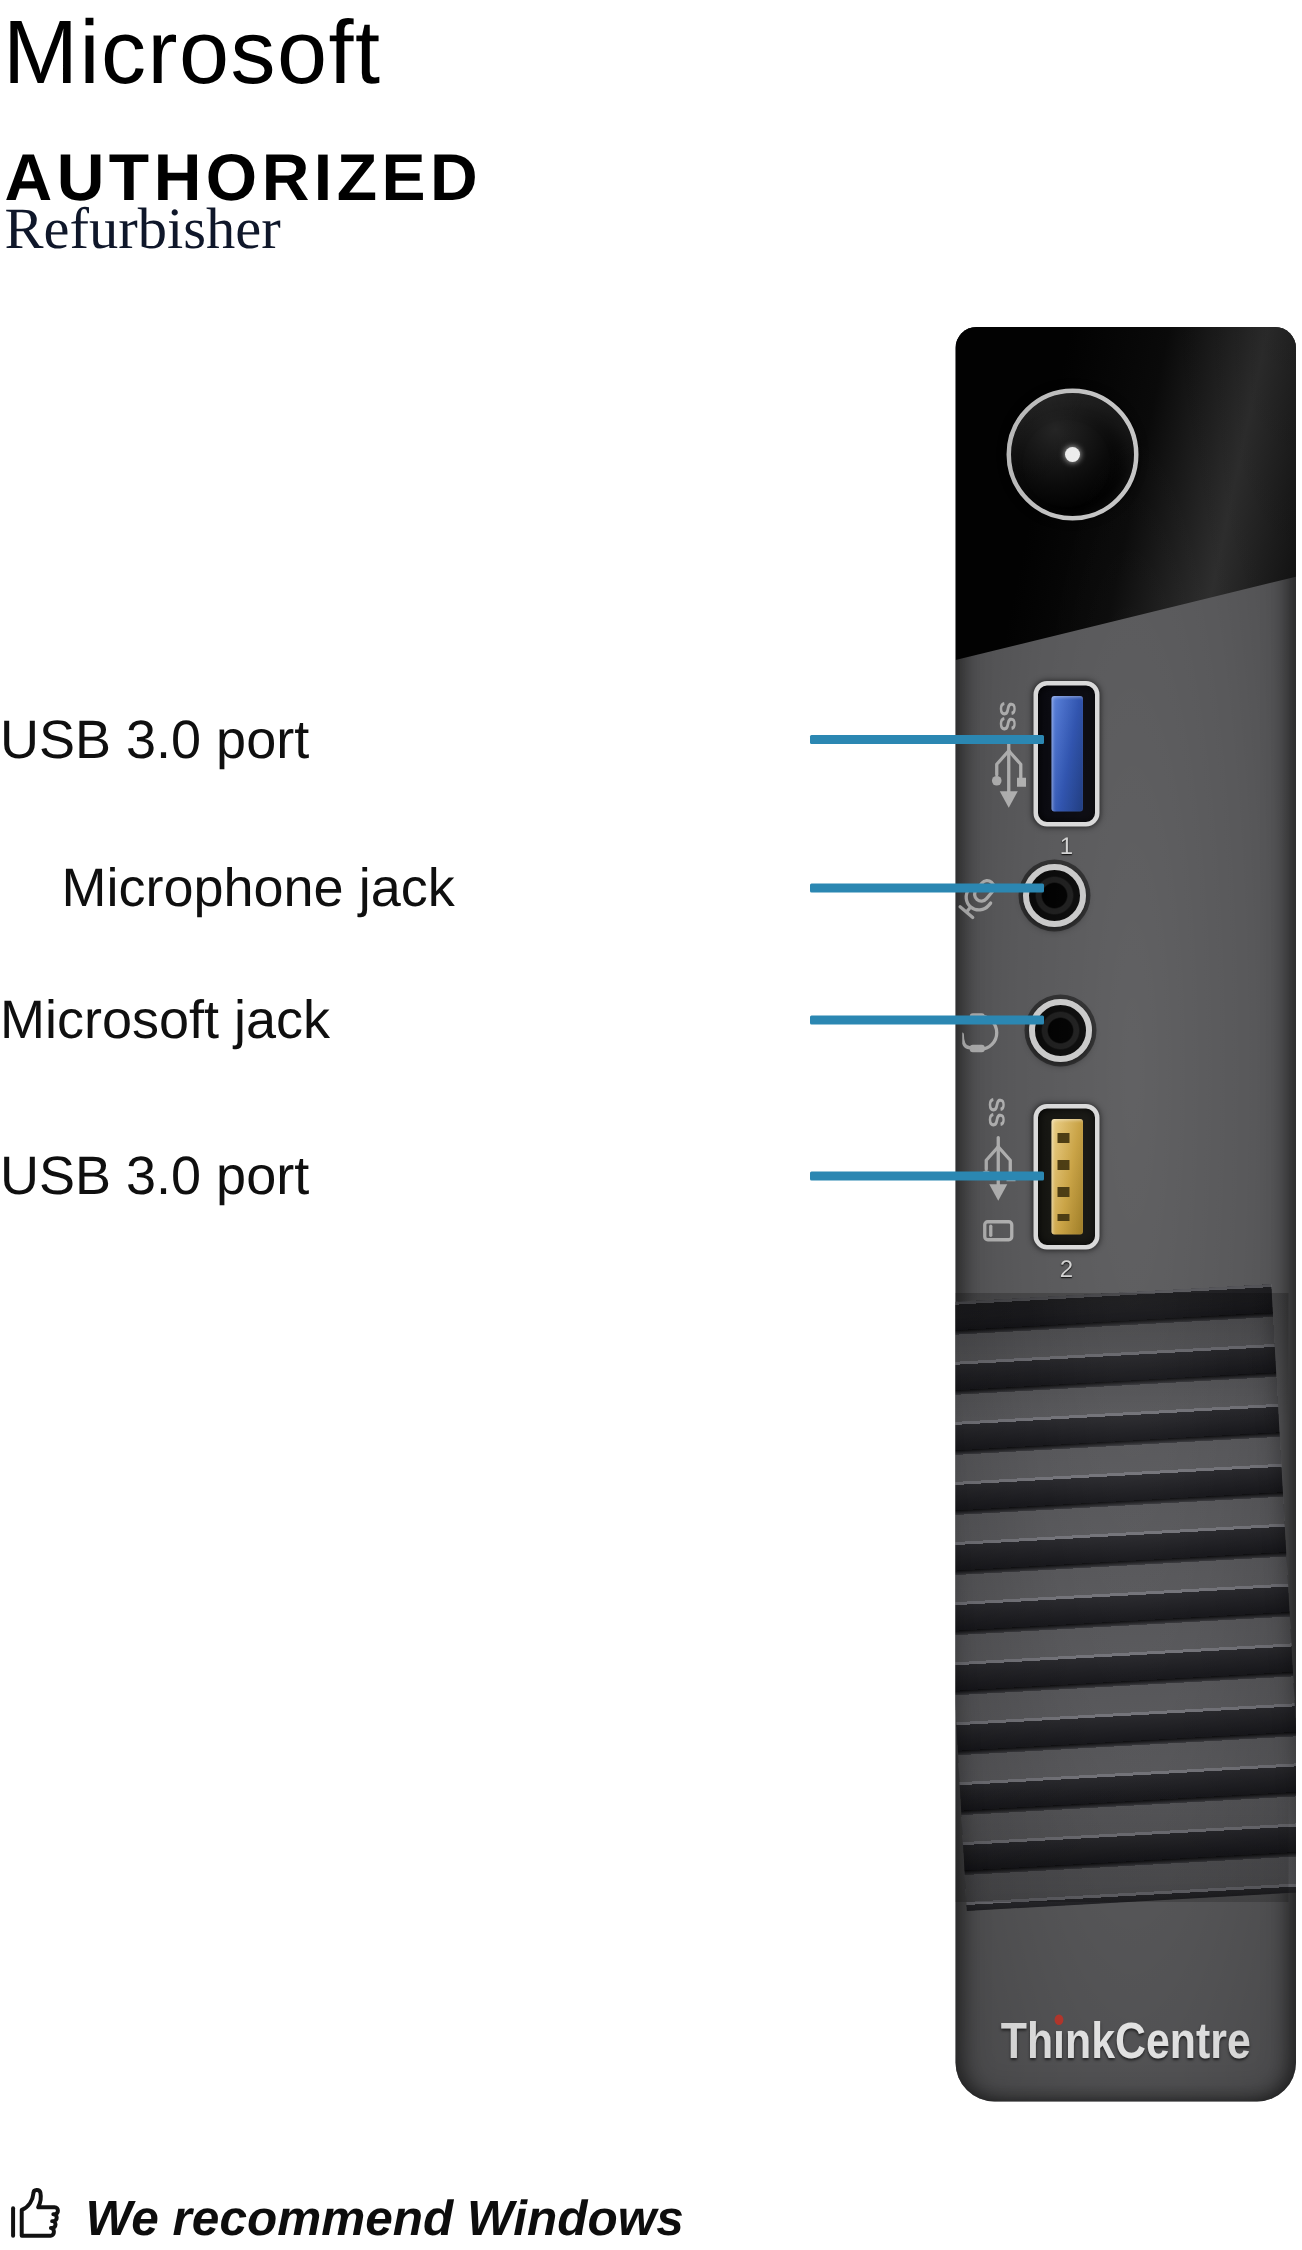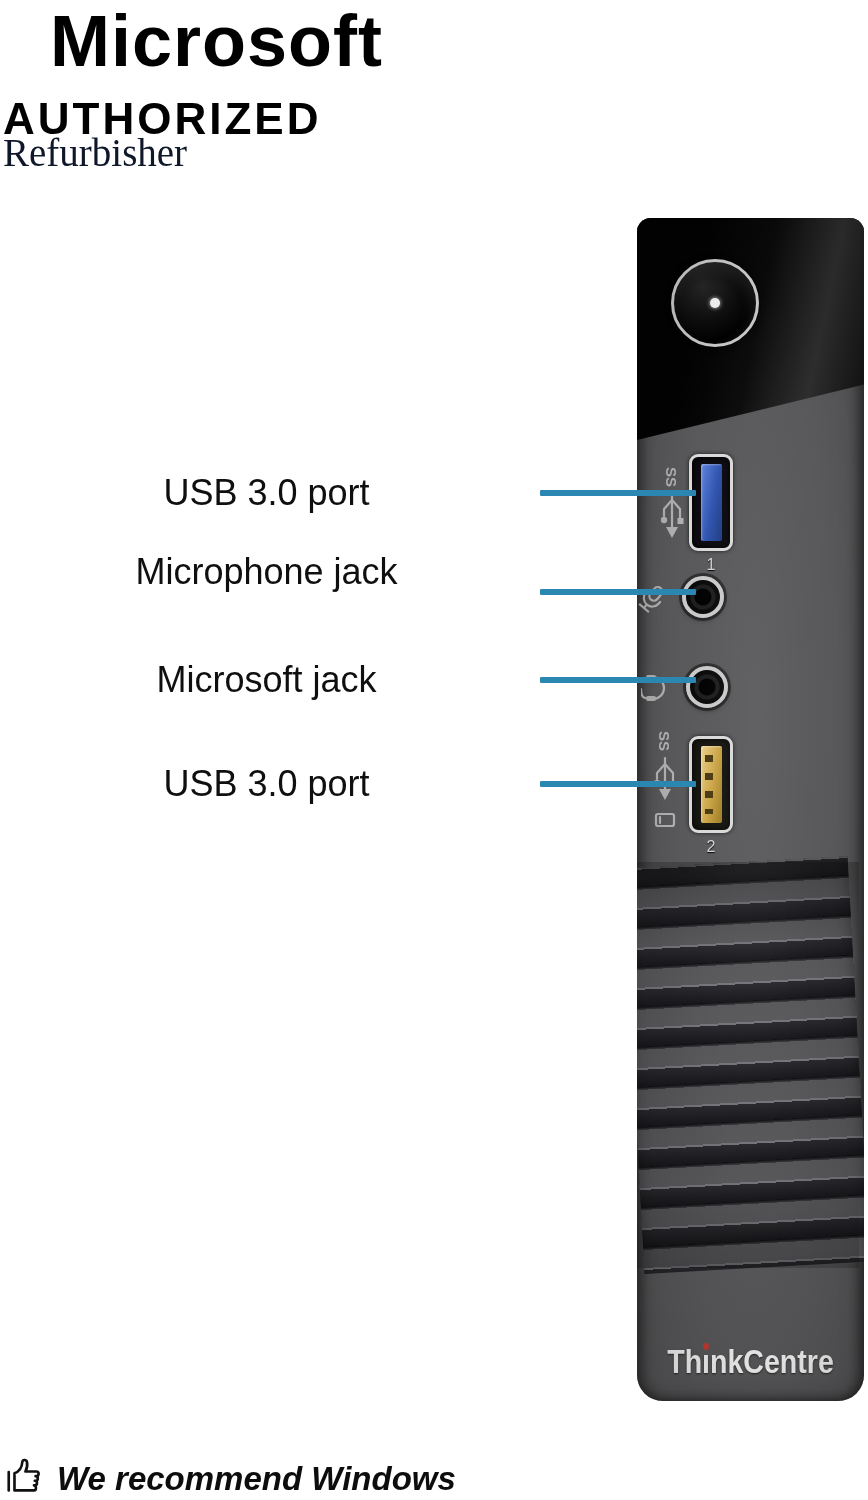--- a/index.html
+++ b/index.html
@@ -1,28 +1,28 @@
 <!DOCTYPE html>
 <html><head>
 <meta charset="utf-8">
 <style>
   html,body{margin:0;padding:0;background:#fff;}
   .canvas{
     position:relative;width:868px;height:1500px;background:#ffffff;overflow:hidden;
     font-family:"Liberation Sans",sans-serif;
   }
   
-  .badge-line1{position:absolute;left:2px;top:0px;font-size:72px;font-weight:bold;letter-spacing:1px;color:#000;margin-left:48px;}
+  .badge-line1{position:absolute;left:2px;top:0px;font-size:60px;font-weight:normal;letter-spacing:1px;color:#000;}
   .badge-line2{position:absolute;left:3px;top:67px;font-size:44px;font-weight:bold;letter-spacing:3px;color:#000;margin-top:27px;}
   .badge-line3{position:absolute;left:3px;top:130px;font-size:39px;font-weight:400;color:#0f172a;font-family:Liberation Serif, serif;}
   
-  .c-label{position:absolute;left:0;width:533px;text-align:center;font-size:36px;color:#0f0f0f;line-height:1;}
+  .c-label{position:absolute;left:0;width:533px;text-align:left;font-size:36px;color:#0f0f0f;line-height:1;}
   .c-line{position:absolute;left:540px;width:156px;height:6px;background:#2b87b2;z-index:20;border-radius:1px;}
   .r1l{top:475px;} .r1n{top:490px;}
-  .r2l{top:554px;} .r2n{top:589px;}
+  .r2l{top:574px;margin-left:41px;} .r2n{top:589px;}
   .r3l{top:662px;} .r3n{top:677px;}
   .r4l{top:766px;} .r4n{top:781px;}
   
   .device{
     position:absolute;left:637px;top:218px;width:227px;height:1183px;z-index:10;
     background:#59595b;border-radius:14px 14px 26px 26px;overflow:hidden;
     box-shadow:inset 0 0 22px rgba(0,0,0,.38), inset 6px 0 10px rgba(0,0,0,.28), inset -6px 0 10px rgba(0,0,0,.32);
   }
   .body-shade{position:absolute;inset:0;pointer-events:none;
     background:radial-gradient(ellipse at 52% 42%, rgba(255,255,255,.05) 0%, rgba(0,0,0,0) 45%, rgba(0,0,0,.20) 100%);}

